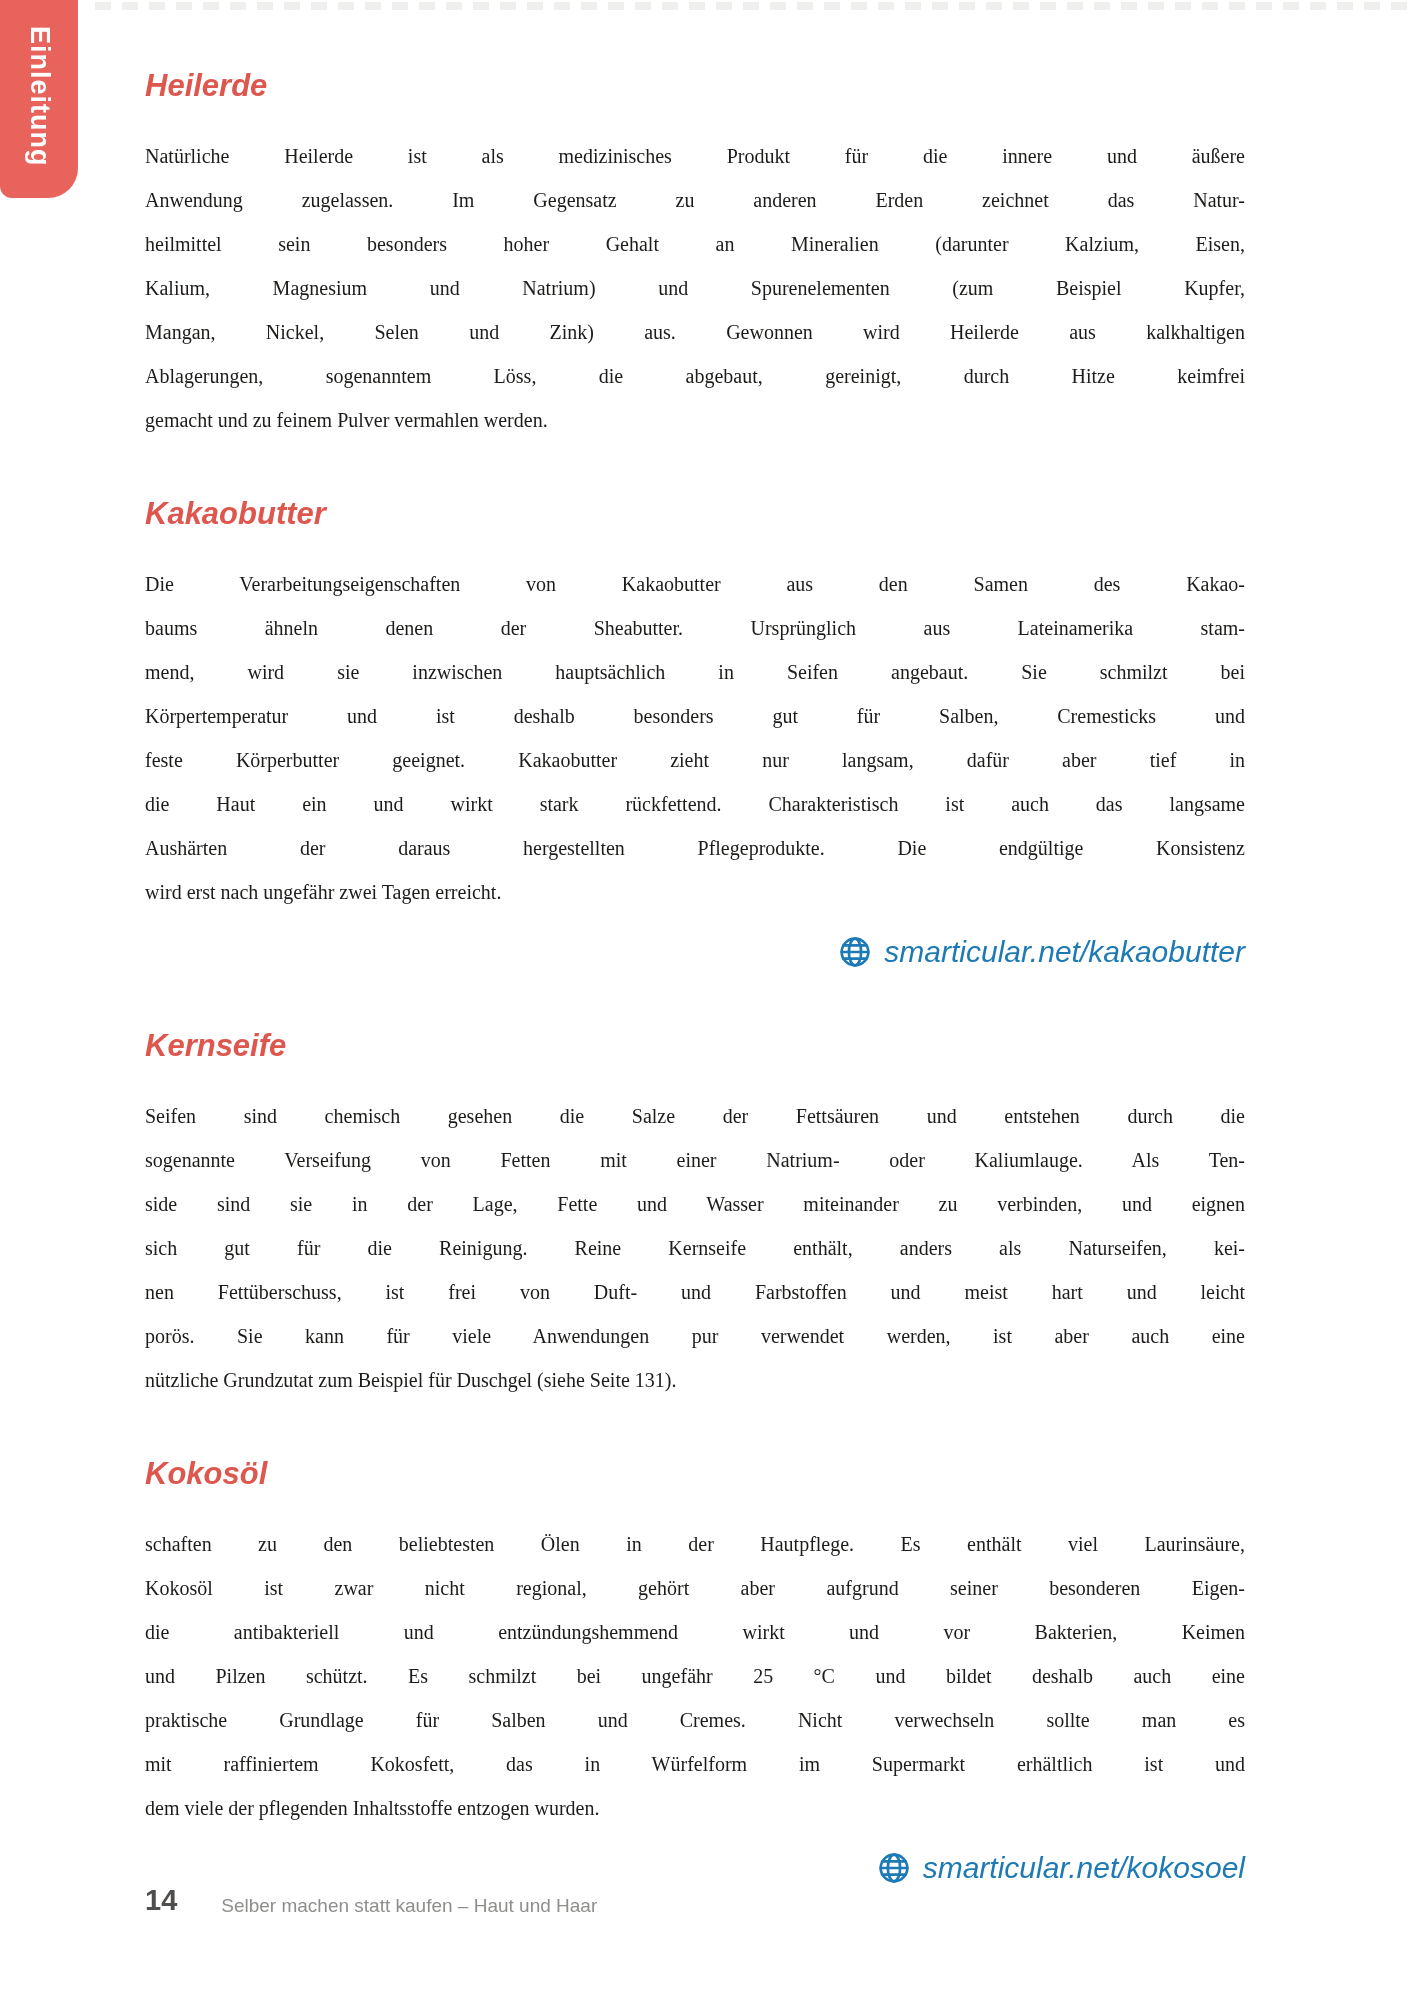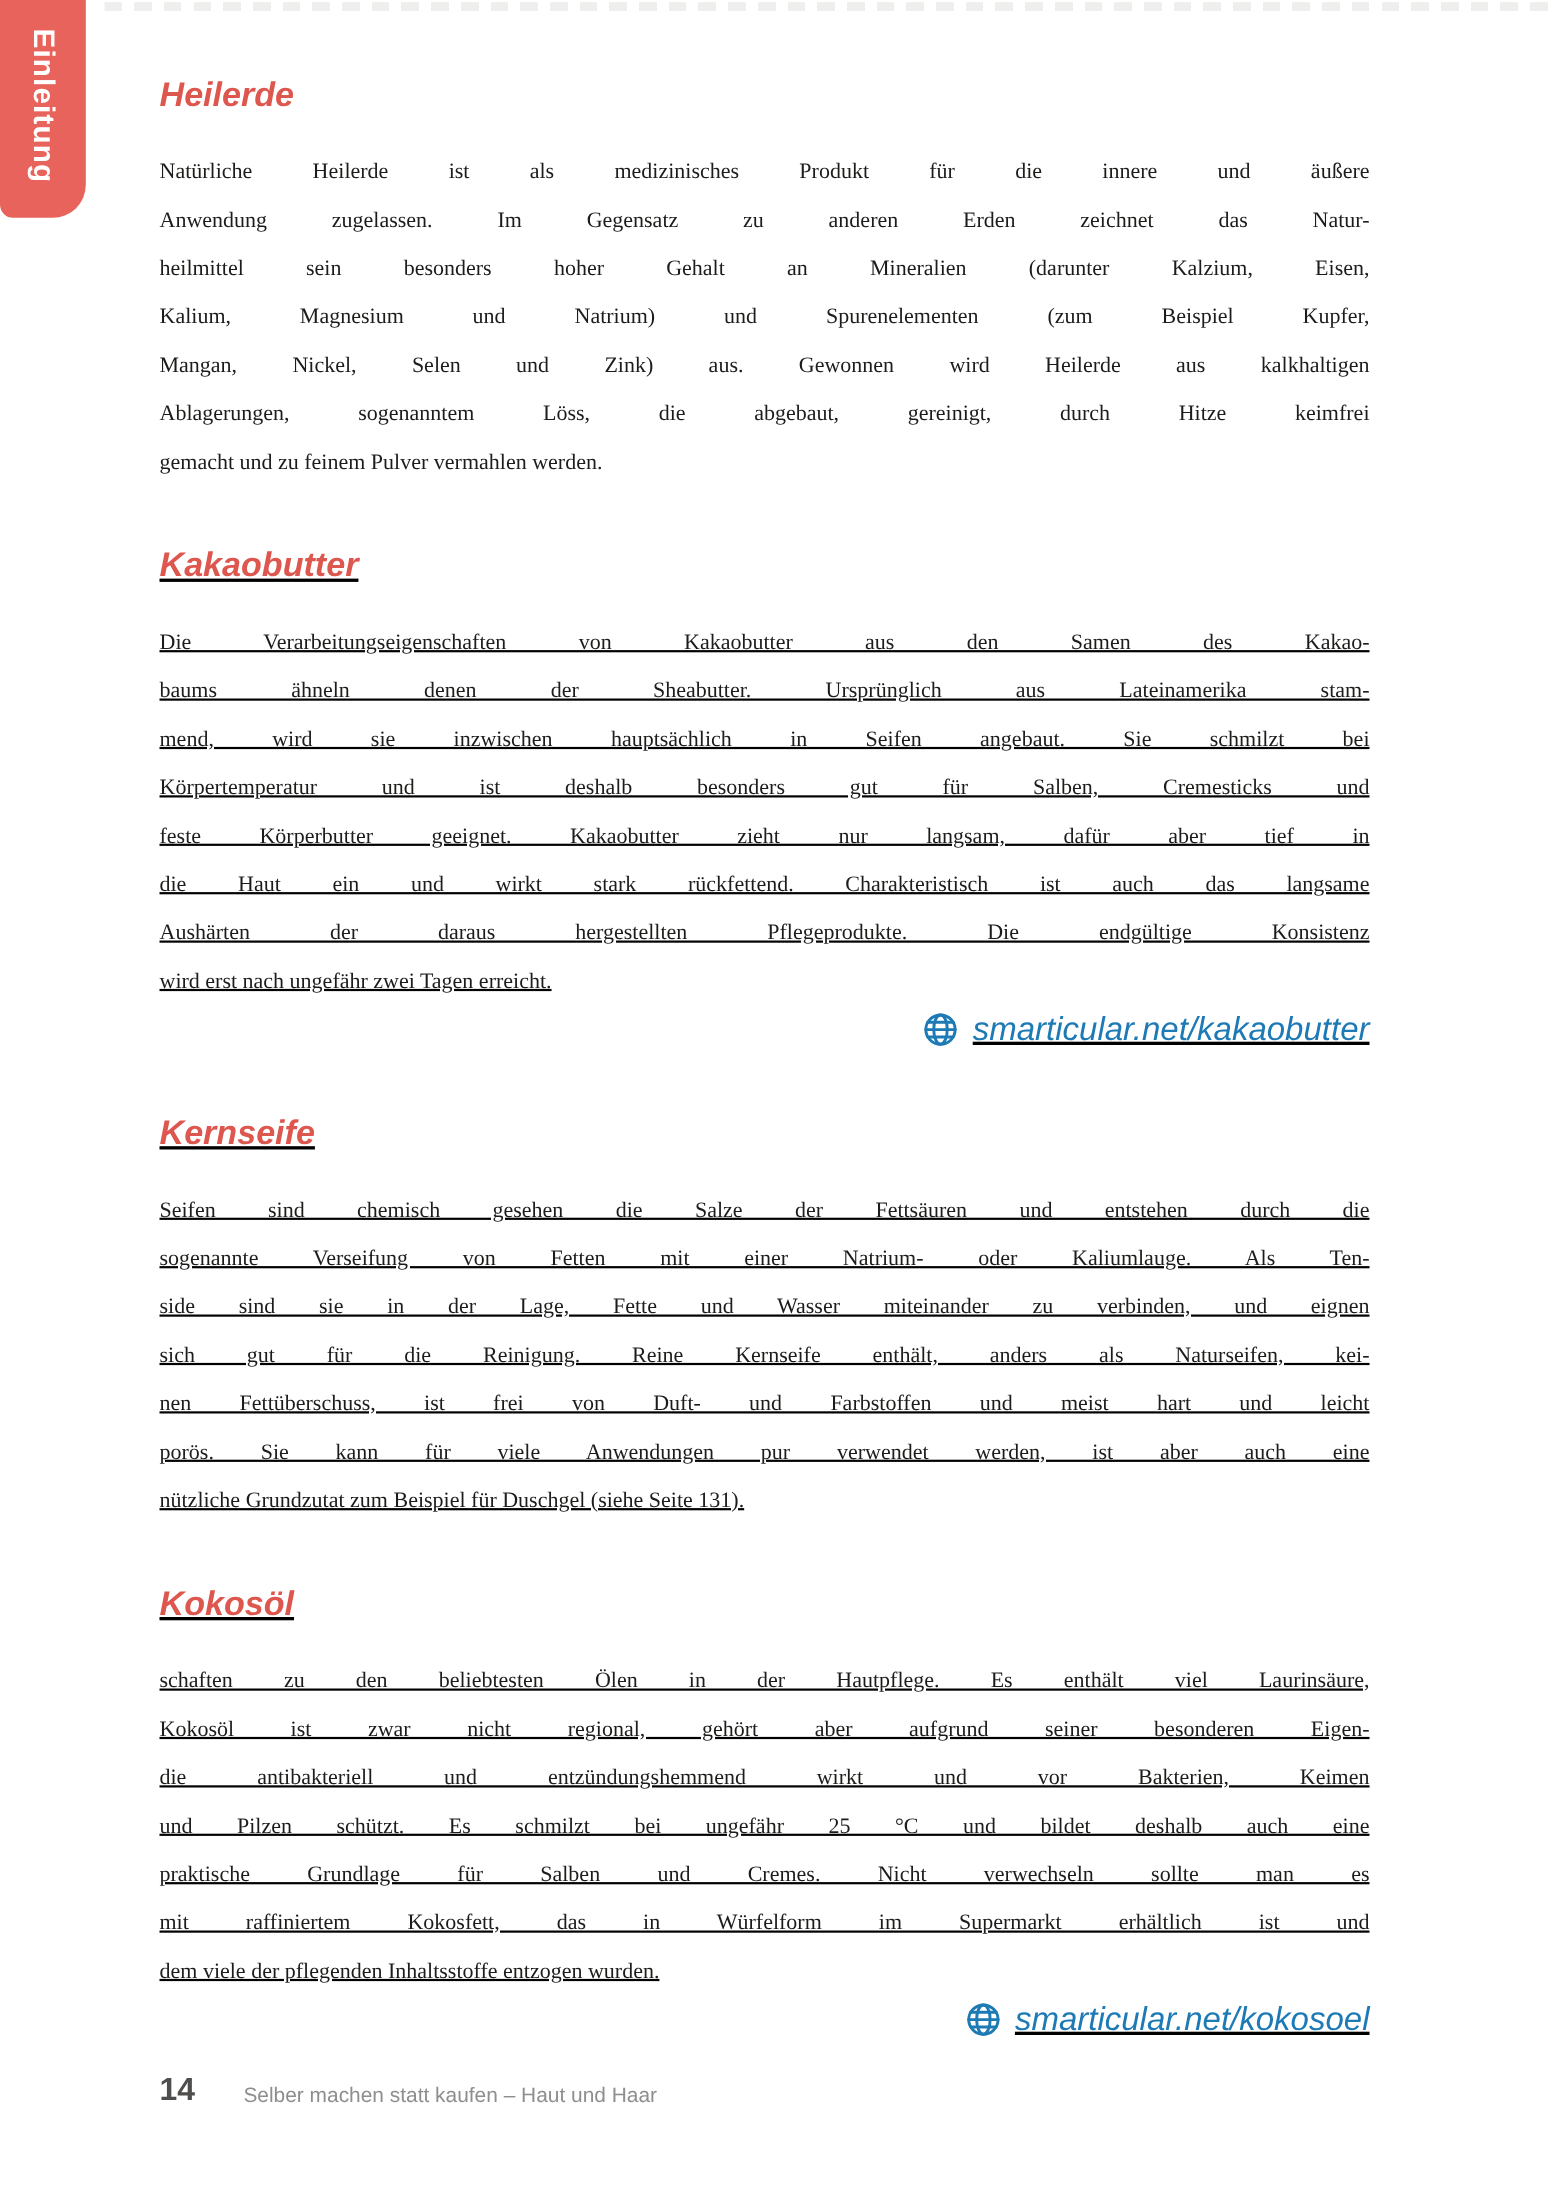--- a/index.html
+++ b/index.html
@@ -40,34 +40,35 @@
   }
   .heading{
     font-family:"Liberation Sans", sans-serif;
     font-style:italic;
     font-weight:bold;
     font-size:31px;
     line-height:40px;
     color:var(--accent,#de574f);
     margin:0 0 28px 0;
   }
-  .section + .section{margin-top:52px;text-decoration:underline;}
+  .section + .section{margin-top:52px;}
   .para{
     font-size:20px;
     line-height:44px;
     color:#1d1c1a;
   }
   .para .jline{
     text-align:justify;
     text-align-last:justify;
   }
   .para .lastline{
     text-align:left;
   }
   .link-row{
+    margin-top:16px;
     height:44px;
     display:flex;
     justify-content:flex-end;
     align-items:center;
     gap:13px;
   }
   .globe{
     width:32px;height:32px;
     color:var(--link,#1d7ab5);
     flex:0 0 auto;

